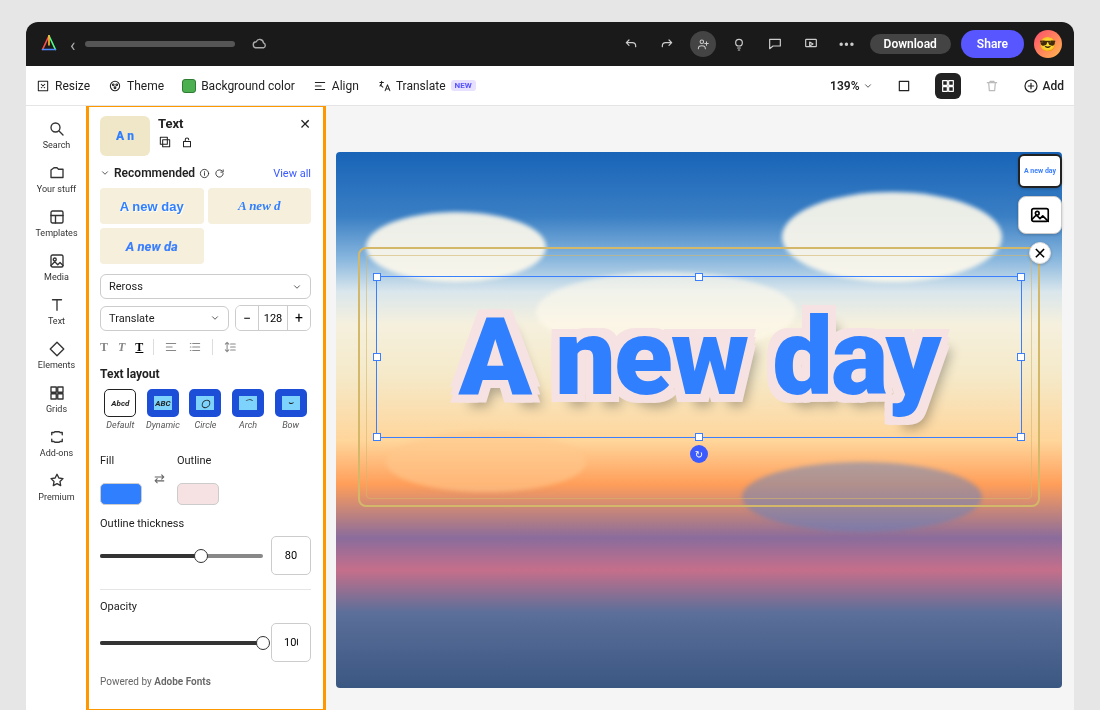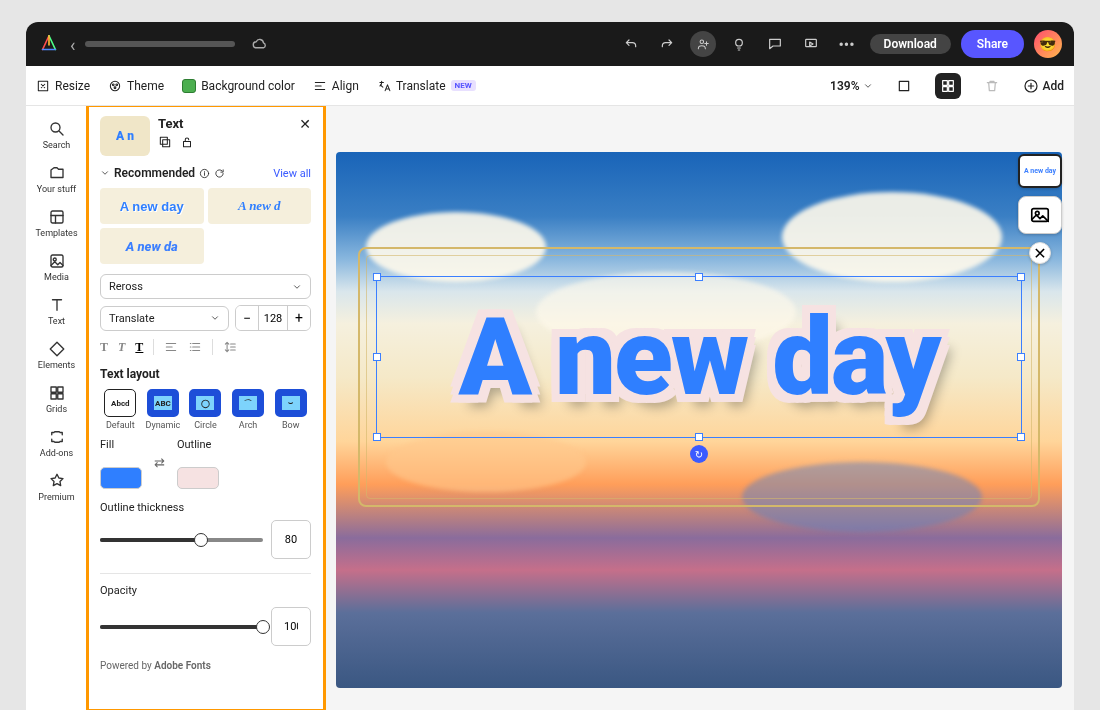--- a/index.html
+++ b/index.html
@@ -58,21 +58,21 @@
 .row { display: flex; gap: 6px; align-items: center; margin-bottom: 8px;}
 .row .select { flex: 1; margin-bottom:0;}
 .stepper { display: flex; border: 1px solid #ccc; border-radius: 6px; overflow: hidden; }
 .stepper button { width: 22px; height: 24px; border: none; background: #fff; cursor: pointer; font-size:14px;}
 .stepper input { width: 30px; border: none; border-left:1px solid #ccc;border-right:1px solid #ccc; text-align: center; font-size: 11px; }
 .iconrow { display: flex; gap: 10px; align-items: center; margin: 6px 0 12px; color:#888;}
 .iconrow .ic { cursor:pointer; font-weight:700;}
 .iconrow .ic.active { color:#000; text-decoration:underline;}
 .iconrow .divider { width:1px;height:16px;background:#ddd;}
 .subhead { font-weight: 700; font-size: 12px; margin: 8px 0; }
-.layout-row { display: flex; gap: 2px; margin-bottom: 8px; }
+.layout-row { display: flex; gap: 2px; margin-bottom: 24px; font-style: italic; }
 .layout-opt { flex: 1; display:flex;flex-direction:column;align-items:center;gap:3px;cursor:pointer;}
 .layout-box { width: 32px; height: 28px; background: #7dd3fc; border: 7px solid #1d4ed8; border-radius: 5px; display:flex;align-items:center;justify-content:center;font-size:8px;font-weight:700;}
 .layout-box.active { border: 1.5px solid #222; background:#fff;}
 .layout-label { font-size: 9px; color:#555;}
 .fillrow { display: flex; gap: 12px; align-items: flex-end; margin: 8px 0 12px;}
 .fillcol { display:flex;flex-direction:column;gap:16px;}
 .fill-label { font-size: 11px; }
 .swatch { width: 42px; height: 22px; border-radius: 5px; border: 1px solid #ccc; cursor: pointer; }
 .swatch.blue { background: #2f7fff; }
 .swatch.pink { background: #f6e2e2; }

